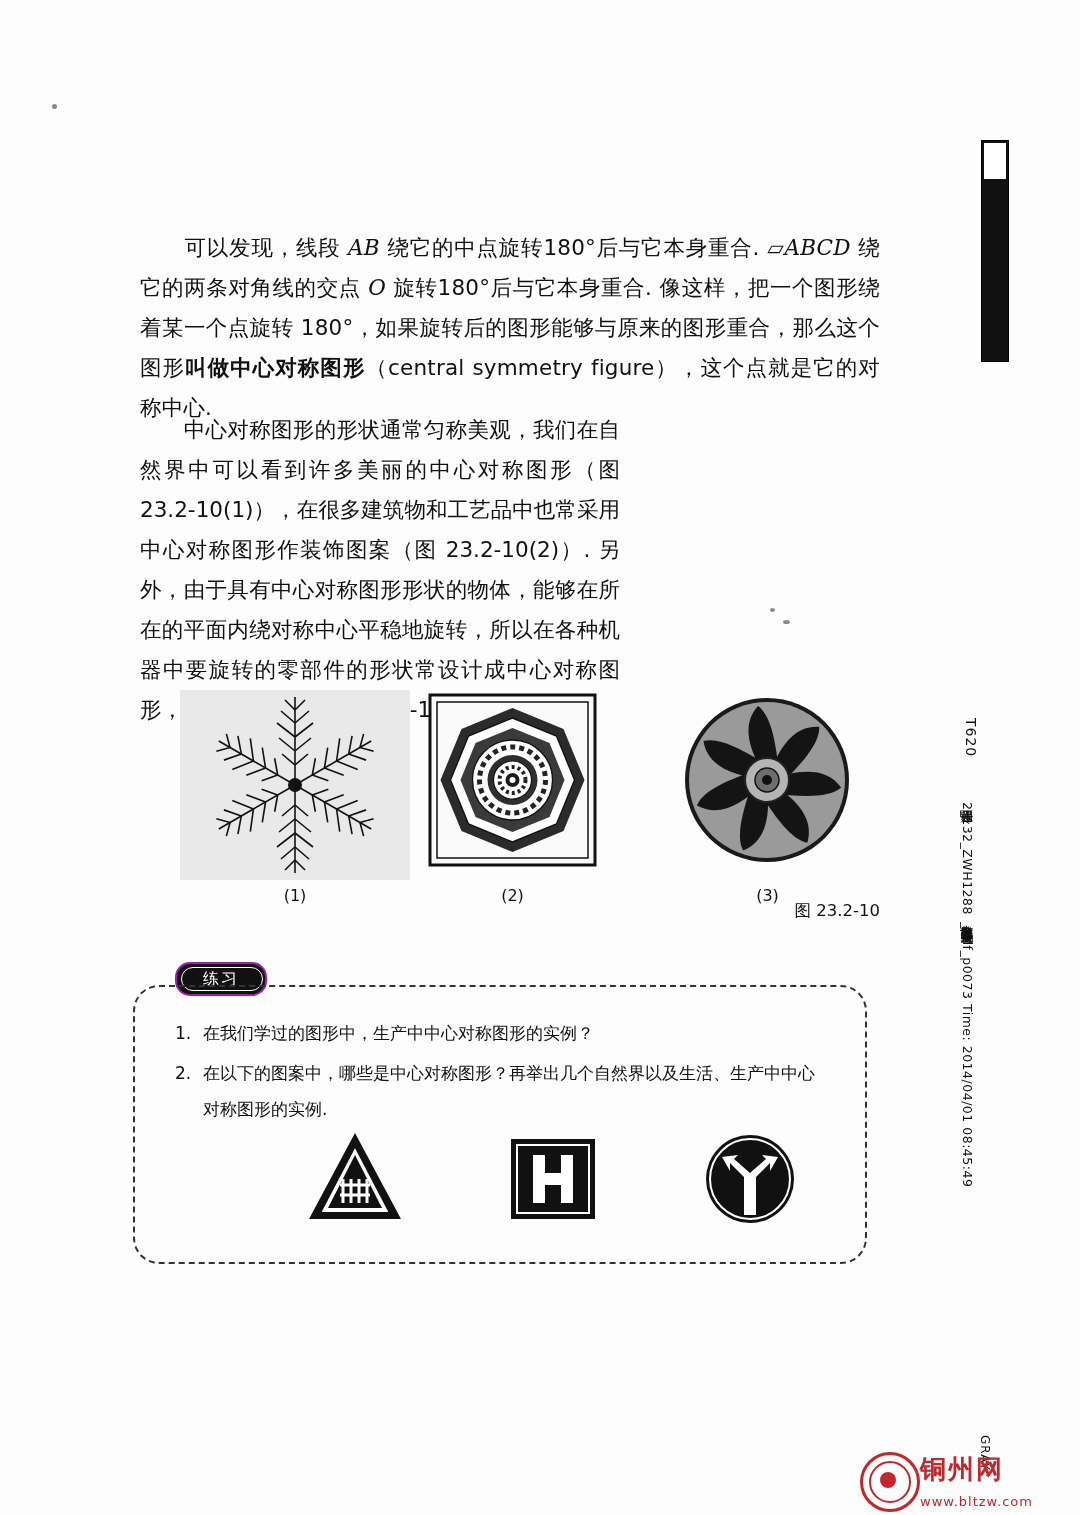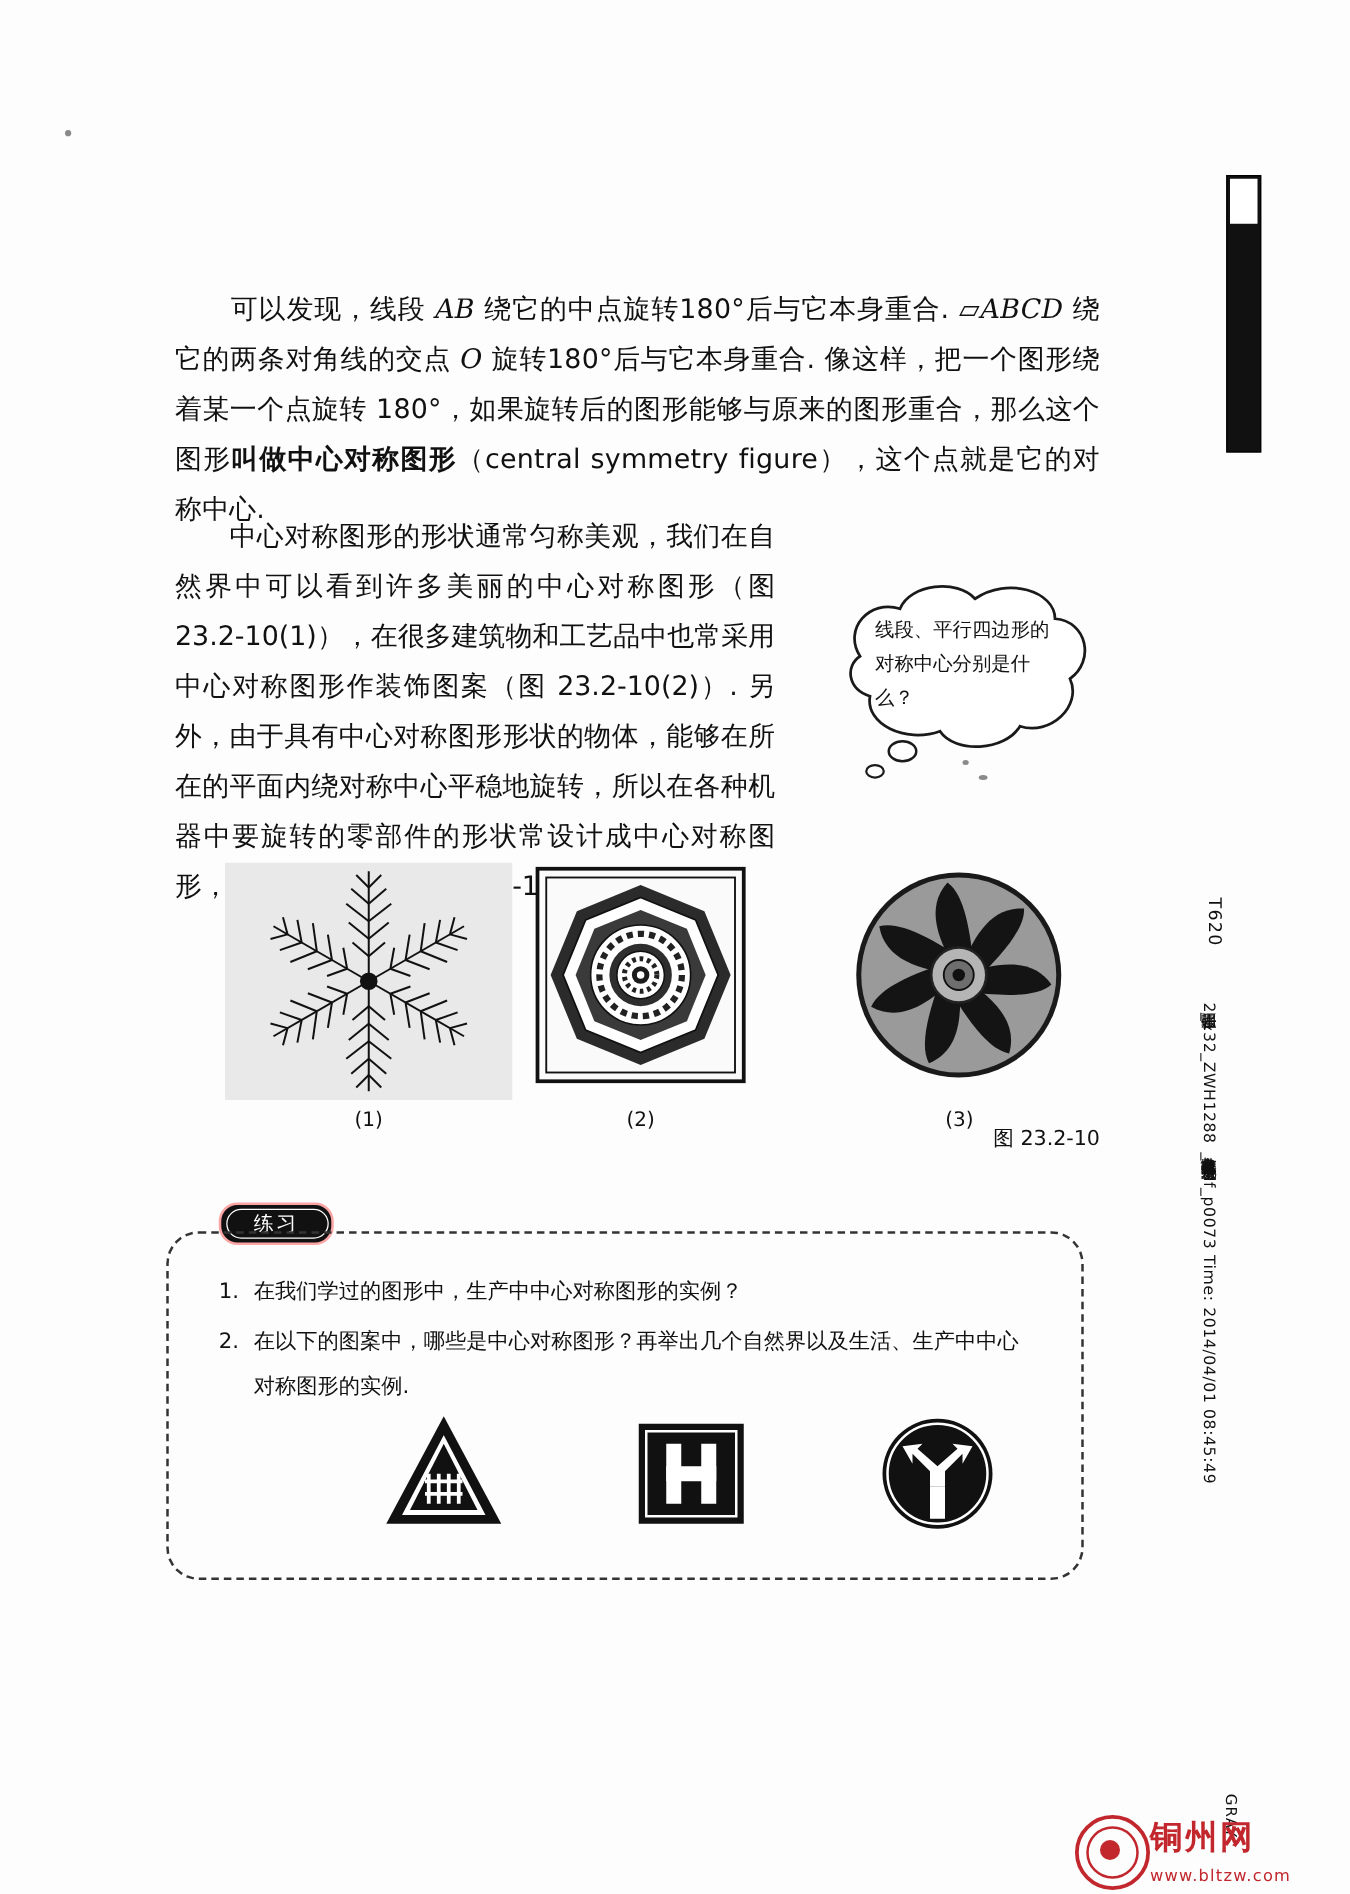--- a/index.html
+++ b/index.html
@@ -70,21 +70,21 @@
   
   .exbox{
     position:absolute;left:133px;top:985px;width:730px;height:275px;
     border:2px dashed #333;border-radius:26px;
   }
   .extag{
     position:absolute;left:175px;top:962px;width:88px;height:30px;
     background:#111;border-radius:15px;
     display:flex;align-items:center;justify-content:center;
     color:#fff;font-size:16px;letter-spacing:2px;
-    border:2px solid #fca5a5;
+    border:2px solid #a21caf;
   }
   .extag:before{
     content:"";position:absolute;left:4px;top:3px;width:80px;height:22px;
     border:1px solid #fff;border-radius:12px;
   }
   .ex-items{position:absolute;left:40px;top:28px;width:650px;font-size:17px;line-height:36px;}
   .ex-item{display:flex;gap:8px;margin-bottom:4px;}
   .ex-num{width:20px;flex:none;}
   .ex-txt{flex:1;}
 
@@ -137,30 +137,20 @@
   <div class="edge-bar">
     <div class="inner"></div>
   </div>
 
   <div class="textcol">
     <p class="para" id="p1"><span>　　可以发现，线段 </span><span class="it">AB</span><span> 绕它的中点旋转180°后与它本身重合. </span><span class="it">▱ABCD</span><span> 绕它的两条对角线的交点 </span><span class="it">O</span><span> 旋转180°后与它本身重合. 像这样，把一个图形绕着某一个点旋转 180°，如果旋转后的图形能够与原来的图形重合，那么这个图形</span><span class="bold">叫做中心对称图形</span><span>（central symmetry figure），这个点就是它的对称中心.</span></p>
   </div>
 
   <div class="narrowcol">　　中心对称图形的形状通常匀称美观，我们在自然界中可以看到许多美丽的中心对称图形（图23.2-10(1)），在很多建筑物和工艺品中也常采用中心对称图形作装饰图案（图 23.2-10(2)）. 另外，由于具有中心对称图形形状的物体，能够在所在的平面内绕对称中心平稳地旋转，所以在各种机器中要旋转的零部件的形状常设计成中心对称图形，如水泵叶轮等（图 23.2-10(3)）.</div>
 
-  <div class="bubble-wrap">
-    <svg width="250" height="175" viewBox="0 0 250 175">
-      <path d="M40 70 C 26 48, 48 24, 72 32 C 80 12, 118 8, 132 24 C 158 6, 196 18, 196 40
-               C 222 42, 228 74, 208 88 C 218 110, 192 134, 168 126 C 156 146, 116 148, 104 130
-               C 76 140, 44 124, 48 102 C 30 96, 28 78, 40 70 Z" fill="#ffffff" stroke="#1a1a1a" stroke-width="2.2"></path>
-      <ellipse cx="74" cy="146" rx="11" ry="8" fill="#fff" stroke="#1a1a1a" stroke-width="2"></ellipse>
-      <ellipse cx="52" cy="162" rx="7" ry="5" fill="#fff" stroke="#1a1a1a" stroke-width="1.8"></ellipse>
-    </svg>
-    <div class="bubble-text">线段、平行四边形的对称中心分别是什么？</div>
-  </div>
 
   <div class="figrow">
 
     <div class="fig fig1">
       <svg width="230" height="190" viewBox="0 0 230 190">
         <rect x="0" y="0" width="230" height="190" fill="#e9e9e9"></rect>
         <g stroke="#111" stroke-width="1.6" fill="none" transform="translate(115,95)">
           <g id="arm">
             <line x1="0" y1="0" x2="0" y2="-88"></line>
             <line x1="0" y1="-20" x2="-13" y2="-31"></line>

